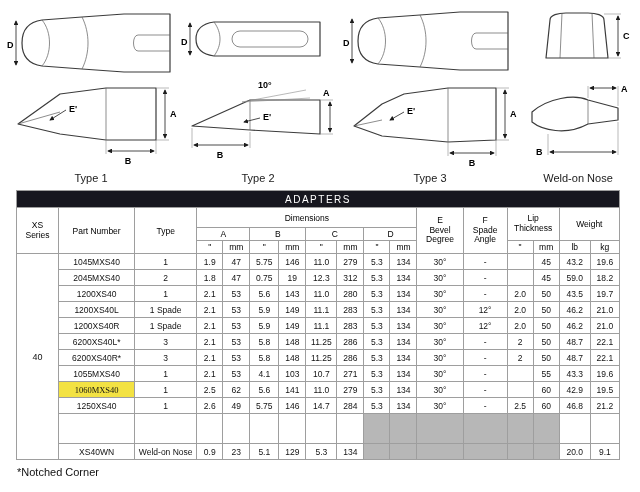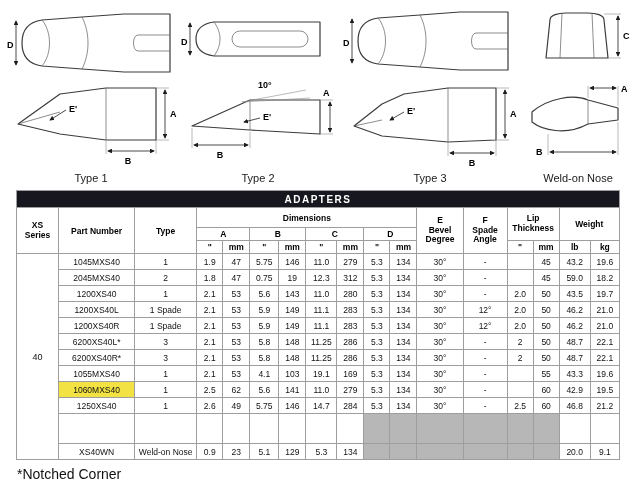--- a/index.html
+++ b/index.html
@@ -15,32 +15,32 @@
   .dim { stroke:#1d1d1d; stroke-width:0.8; fill:none; }
   .ext { stroke:#8a8a8a; stroke-width:0.6; fill:none; }
   .dim-label { font-family:"Liberation Sans",sans-serif; font-size:9px; font-weight:bold; fill:#000; }
   .caption { font-family:"Liberation Sans",sans-serif; font-size:11px; fill:#1a1a1a; text-anchor:middle; }
 
   
   table { border-collapse:collapse; table-layout:fixed; width:604px; margin:2px 0 0 16px;
     border:1px solid #666; }
   th, td { border:1px solid #9e9e9e; text-align:center; vertical-align:middle;
     padding:0 1px; overflow:hidden; }
-  th { font-size:8.5px; font-weight:bold; color:#000; background:#fff;margin-top:15px; }
+  th { font-size:8.5px; font-weight:normal; color:#000; background:#fff;margin-top:15px; }
   th.title-bar { background:#17171f; color:#fff; font-size:10px; letter-spacing:1.5px; height:17px; }
   tbody td { font-size:8.5px; color:#111; height:16px; }
   td.series { font-size:9px; }
   .pre { white-space:pre-line; line-height:1.15; }
   tr.hrow2 th { height:20px; }
   tr.hrow3 th { height:13px; }
   tr.hrow4 th { height:13px; }
   td.gray { background:#b7b7b7; }
-  td.hl { background:#f3e243; }
+  td.hl { background:#f3e243;font-family:Liberation Serif, serif; }
   tr.spacer td { height:30px; }
-  .footnote { font-size:14px; color:#111; margin:6px 0 0 17px; }
+  .footnote { font-size:11px; color:#111; margin:6px 0 0 17px; }
 </style>
 </head>
 <body>
 
 <svg width="0" height="0" style="position:absolute">
   <defs>
     <marker id="ae" markerWidth="6" markerHeight="6" refX="5" refY="3" orient="auto">
       <path d="M0,0 L6,3 L0,6 Z" fill="#1d1d1d"></path>
     </marker>
     <marker id="as" markerWidth="6" markerHeight="6" refX="1" refY="3" orient="auto">
@@ -372,22 +372,22 @@
         <td>48.7</td>
         <td>22.1</td>
       </tr>
       <tr>
         <td>1055MXS40</td>
         <td>1</td>
         <td>2.1</td>
         <td>53</td>
         <td>4.1</td>
         <td>103</td>
-        <td>19.1</td>
-        <td>169</td>
+        <td>10.7</td>
+        <td>271</td>
         <td>5.3</td>
         <td>134</td>
         <td>30°</td>
         <td>-</td>
         <td></td>
         <td>55</td>
         <td>43.3</td>
         <td>19.6</td>
       </tr>
       <tr>

